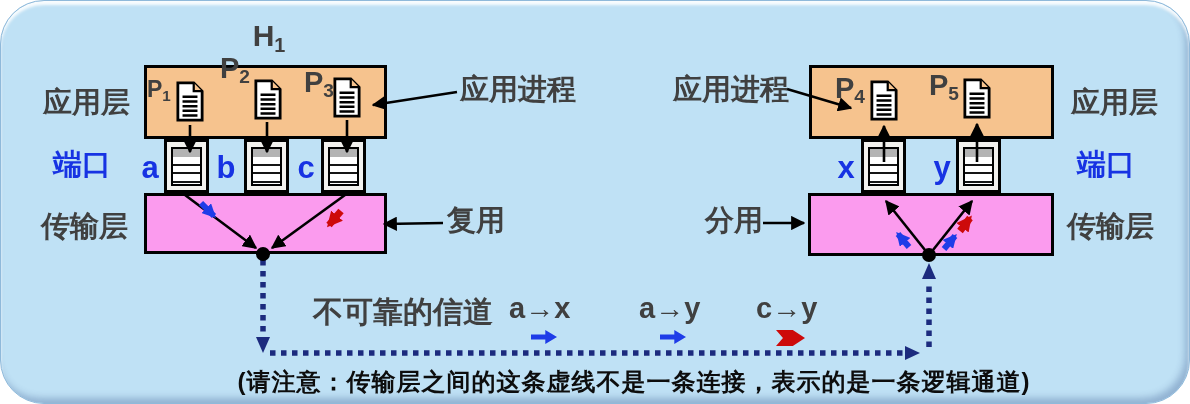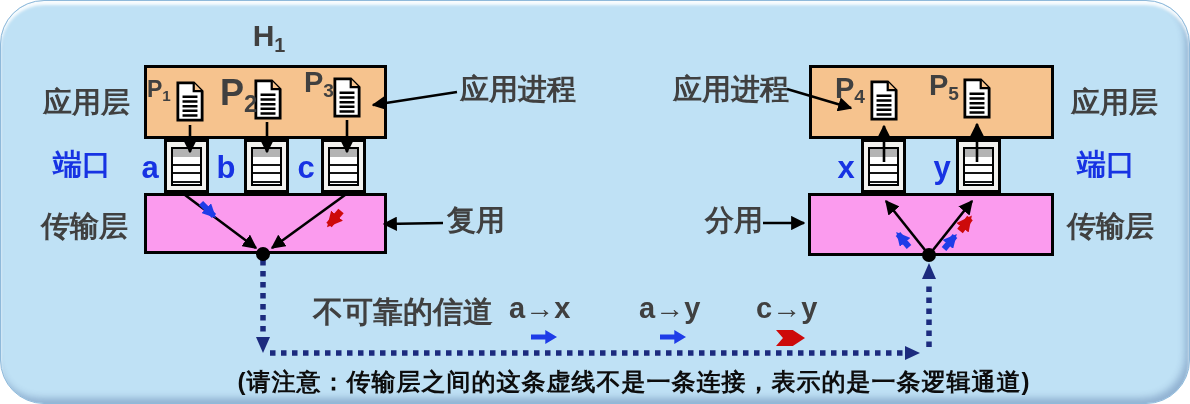--- a/index.html
+++ b/index.html
@@ -130,21 +130,21 @@
     </g>
 
     <circle cx="262" cy="253" r="7" fill="#000"></circle>
     <circle cx="928" cy="254" r="7" fill="#000"></circle>
   </svg>
 
 
   <div class="lbl" style="left:237px;top:18px;width:62px;text-align:center;font-size:30px"><span>H</span><span class="sub">1</span></div>
 
   <div class="lbl" style="left:146px;top:76px;font-size:23px"><span>P</span><span class="sub">1</span></div>
-  <div class="lbl" style="left:219px;top:72px;font-size:36px"><span>P</span><span class="sub">2</span></div>
+  <div class="lbl" style="left:219px;top:52px;font-size:29px"><span>P</span><span class="sub">2</span></div>
   <div class="lbl" style="left:303px;top:66px;font-size:29px"><span>P</span><span class="sub">3</span></div>
   <div class="lbl" style="left:834px;top:72px;font-size:29px"><span>P</span><span class="sub">4</span></div>
   <div class="lbl" style="left:928px;top:69px;font-size:29px"><span>P</span><span class="sub">5</span></div>
 
   <div class="lbl blue" style="left:136px;top:150px;width:26px;text-align:center;font-size:31px">a</div>
   <div class="lbl blue" style="left:212px;top:150px;width:26px;text-align:center;font-size:31px">b</div>
   <div class="lbl blue" style="left:292px;top:150px;width:26px;text-align:center;font-size:31px">c</div>
   <div class="lbl blue" style="left:832px;top:150px;width:26px;text-align:center;font-size:31px">x</div>
   <div class="lbl blue" style="left:928px;top:150px;width:26px;text-align:center;font-size:31px">y</div>
 

